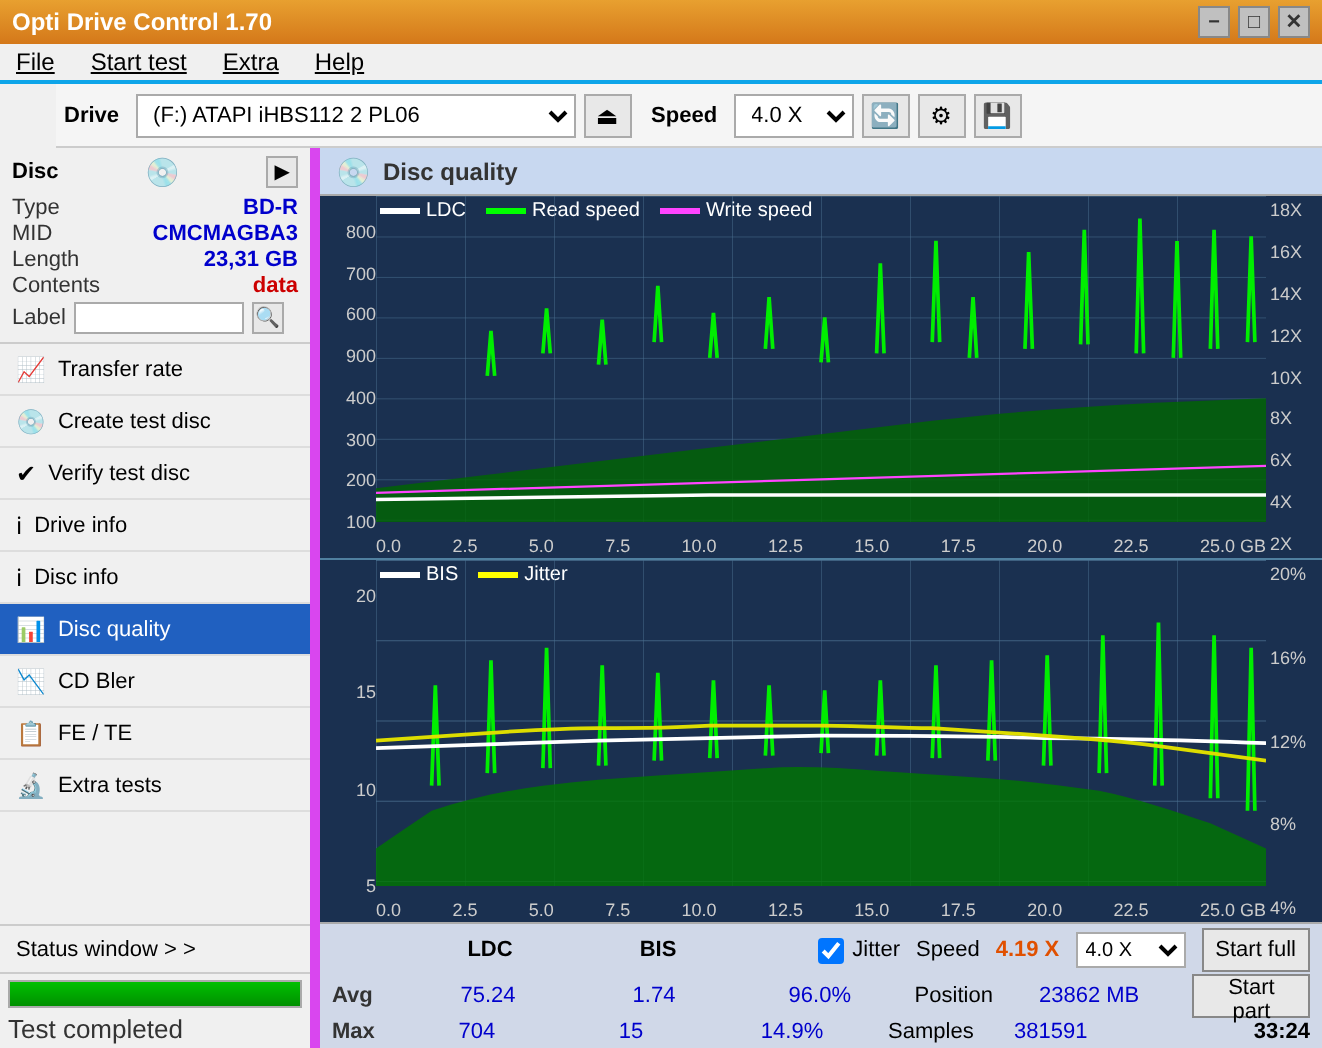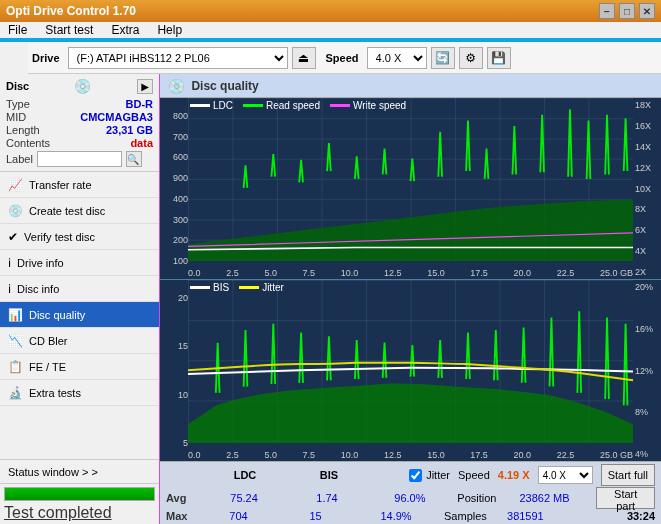--- a/index.html
+++ b/index.html
@@ -26,22 +26,23 @@
       font-size: 10px; cursor: pointer; color: #333;
     }
 
     
     #menubar {
       background: #f0f0f0;
       height: 20px;
       display: flex;
       align-items: center;
       padding: 0 4px;
-      border-bottom: 4px solid #0ea5e9;
+      border-bottom: 2px solid #0ea5e9;
       gap: 10px;
+      text-decoration: underline;
     }
     .menu-item { font-size: 12px; cursor: pointer; padding: 2px 4px; }
 
     
     #toolbar {
       background: #f5f5f5;
       height: 32px;
       border-bottom: 1px solid #ccc;
       display: flex;
       align-items: center;
@@ -78,21 +79,21 @@
     }
 
     
     #main { display: flex; height: calc(524px - 74px); }
 
     
     #sidebar {
       width: 160px;
       min-width: 160px;
       background: #f0f0f0;
-      border-right: 1px solid #d946ef;
+      border-right: 5px solid #d946ef;
       display: flex;
       flex-direction: column;
     }
 
     
     #disc-panel {
       padding: 4px 6px;
       border-bottom: 1px solid #ccc;
     }
     .disc-header {
@@ -158,24 +159,23 @@
       height: 14px;
       background: #e0e0e0;
       border: 1px solid #aaa;
       margin: 3px 4px;
     }
     .progress-bar-fill {
       height: 100%;
       background: linear-gradient(to bottom, #00c000, #009000);
     }
     .status-text {
-      font-size: 16px;
+      font-size: 13px;
       padding: 0 4px 2px;
       color: #333;
-      text-decoration: underline;
     }
 
     
     #content {
       flex: 1;
       display: flex;
       flex-direction: column;
       background: #3a5070;
       overflow: hidden;
     }

